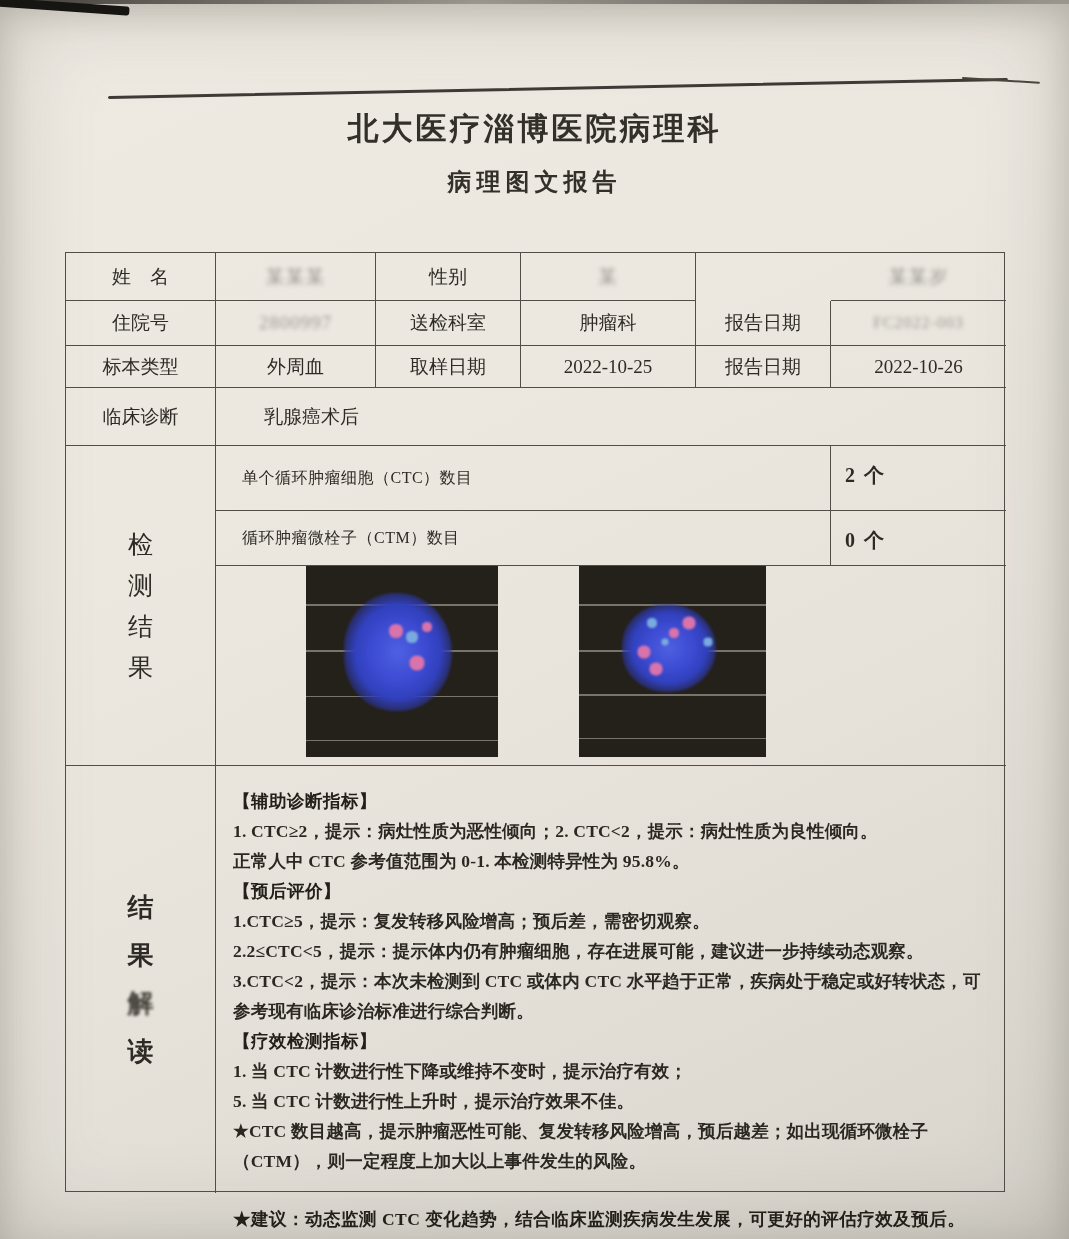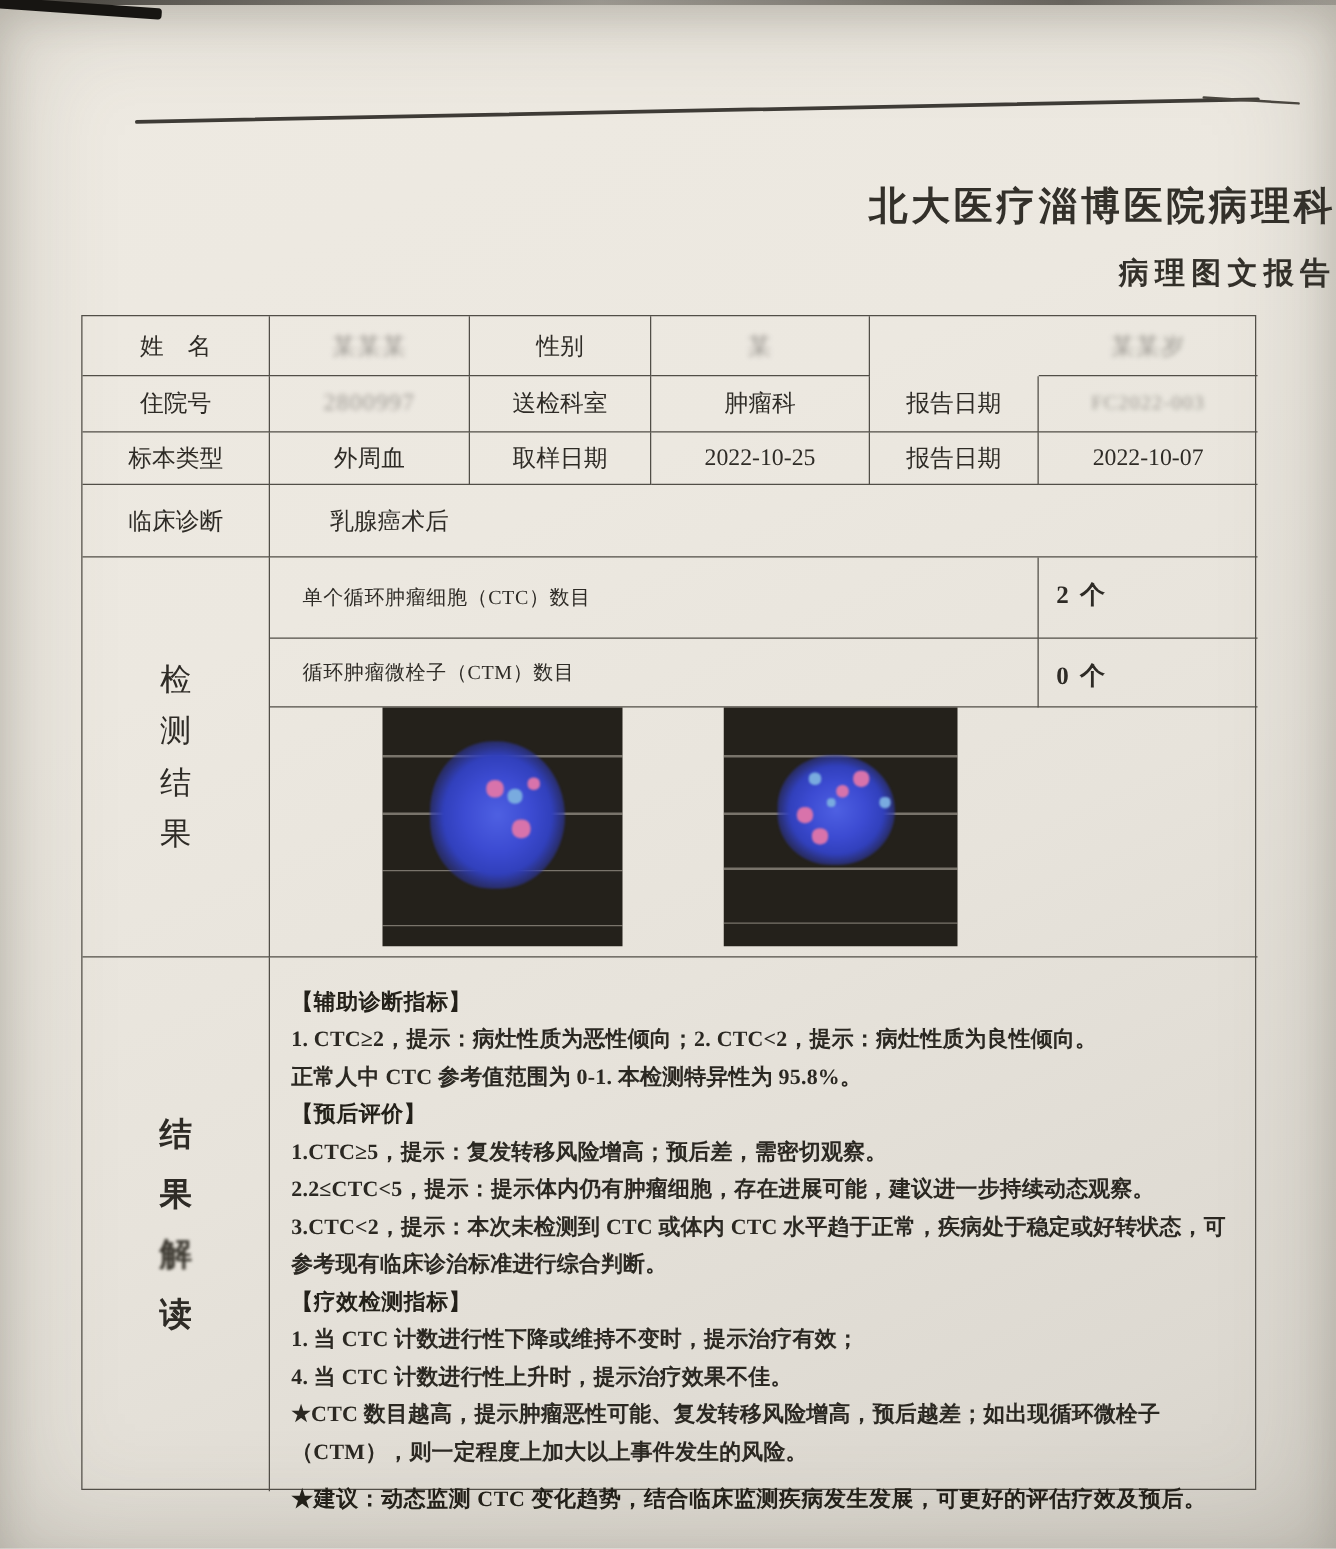--- a/index.html
+++ b/index.html
@@ -13,21 +13,21 @@
     background:linear-gradient(155deg,#eeeae2 0%,#ece8e0 35%,#e7e3db 60%,#ddd9d1 88%,#d5d1c9 100%);
     box-shadow:inset 0 0 90px rgba(95,88,75,.28), inset 0 14px 30px rgba(70,65,55,.18);}
   .photo-top-edge{position:absolute;left:0;top:0;width:100%;height:4px;
     background:linear-gradient(90deg,rgba(25,22,18,.75),rgba(25,22,18,.25) 45%,rgba(25,22,18,.55) 80%,rgba(25,22,18,.2));}
   .corner-streak{position:absolute;left:-10px;top:-3px;width:140px;height:9px;background:#171512;
     transform:rotate(4deg);transform-origin:left top;border-radius:3px;}
   .rule{position:absolute;left:108px;top:96px;width:900px;height:3px;background:#3e3b36;
     transform:rotate(-1.15deg);transform-origin:left center;border-radius:2px;}
   .rule-tip{position:absolute;left:962px;top:77px;width:78px;height:2.4px;background:#4a463f;
     transform:rotate(3.5deg);transform-origin:left center;border-radius:2px;}
-  .title{position:absolute;left:0;width:100%;text-align:right;font-weight:700;color:#33302a;margin-top:36px;}
+  .title{position:absolute;left:0;width:100%;text-align:center;font-weight:700;color:#33302a;}
   .title.main{top:108px;font-size:31px;letter-spacing:3px;}
   .title.sub{top:166px;font-size:24px;letter-spacing:5px;}
 
   .sheet{position:absolute;left:65px;top:252px;width:940px;height:940px;
     display:grid;
     grid-template-columns:150px 160px 145px 175px 135px 175px;
     grid-template-rows:48px 45px 42px 58px 65px 55px 200px 427px;
     border:1.6px solid var(--line);}
   .c{border-right:1.6px solid var(--line);border-bottom:1.6px solid var(--line);
     display:flex;align-items:center;justify-content:center;font-size:19px;position:relative;}
@@ -53,21 +53,21 @@
   .scanline{position:absolute;left:-2%;width:106%;height:1.6px;background:rgba(205,200,188,.5);}
   .blob{position:absolute;border-radius:48% 52% 50% 47%;
     background:radial-gradient(closest-side,#4e60e2 0%,#3c4bd2 50%,#3140bc 80%,rgba(45,55,165,.55) 100%);
     filter:blur(.8px);}
   .dot{position:absolute;border-radius:45%;transform:translate(-50%,-50%);filter:blur(.8px);}
 
   .interp-cell{align-items:flex-start;justify-content:flex-start;padding:20px 16px 0 17px;}
   .interp-lines{width:100%;}
   .interp-line{font-size:17.5px;line-height:30px;letter-spacing:.2px;color:#2b2822;font-weight:bold;}
   .interp-line.bold{font-weight:700;color:#232019;letter-spacing:.5px;}
-  .interp-line.gap{margin-top:8px;}
+  .interp-line.gap{margin-top:28px;}
 </style>
 </head>
 <body>
 
 <div class="photo">
   <div class="photo-top-edge"></div>
   <div class="corner-streak"></div>
 
   <div class="rule"></div>
   <div class="rule-tip"></div>
@@ -98,21 +98,21 @@
     <div class="c" style="grid-area:2/5/3/6">报告日期</div>
     <div class="c nr" style="grid-area:2/6/3/7">
         <span class="redacted mono-sm">FC2022-003</span>
       </div>
 
     <div class="c" style="grid-area:3/1/4/2">标本类型</div>
     <div class="c" style="grid-area:3/2/4/3">外周血</div>
     <div class="c" style="grid-area:3/3/4/4">取样日期</div>
     <div class="c" style="grid-area:3/4/4/5">2022-10-25</div>
     <div class="c" style="grid-area:3/5/4/6">报告日期</div>
-    <div class="c nr" style="grid-area:3/6/4/7">2022-10-07</div>
+    <div class="c nr" style="grid-area:3/6/4/7">2022-10-26</div>
 
     <div class="c nr left" style="grid-area:4/2/5/7;padding-left:48px">乳腺癌术后</div>
     <div class="c" style="grid-area:4/1/5/2">临床诊断</div>
 
     <div class="c vlabel results" style="grid-area:5/1/8/2">
         <span>检</span>
         <span>测</span>
         <span>结</span>
         <span>果</span>
       </div>
@@ -159,20 +159,20 @@
       <div class="interp-lines" id="interp-lines">
           <div class="interp-line bold">【辅助诊断指标】</div>
           <div class="interp-line">1. CTC≥2，提示：病灶性质为恶性倾向；2. CTC&lt;2，提示：病灶性质为良性倾向。</div>
           <div class="interp-line">正常人中 CTC 参考值范围为 0-1. 本检测特异性为 95.8%。</div>
           <div class="interp-line bold">【预后评价】</div>
           <div class="interp-line">1.CTC≥5，提示：复发转移风险增高；预后差，需密切观察。</div>
           <div class="interp-line">2.2≤CTC&lt;5，提示：提示体内仍有肿瘤细胞，存在进展可能，建议进一步持续动态观察。</div>
           <div class="interp-line">3.CTC&lt;2，提示：本次未检测到 CTC 或体内 CTC 水平趋于正常，疾病处于稳定或好转状态，可参考现有临床诊治标准进行综合判断。</div>
           <div class="interp-line bold">【疗效检测指标】</div>
           <div class="interp-line">1. 当 CTC 计数进行性下降或维持不变时，提示治疗有效；</div>
-          <div class="interp-line">4. 当 CTC 计数进行性上升时，提示治疗效果不佳。</div>
+          <div class="interp-line">5. 当 CTC 计数进行性上升时，提示治疗效果不佳。</div>
           <div class="interp-line">★CTC 数目越高，提示肿瘤恶性可能、复发转移风险增高，预后越差；如出现循环微栓子（CTM），则一定程度上加大以上事件发生的风险。</div>
           <div class="interp-line bold gap">★建议：动态监测 CTC 变化趋势，结合临床监测疾病发生发展，可更好的评估疗效及预后。</div>
         </div>
     </div>
 
   </div>
 </div>
 
 </body></html>

